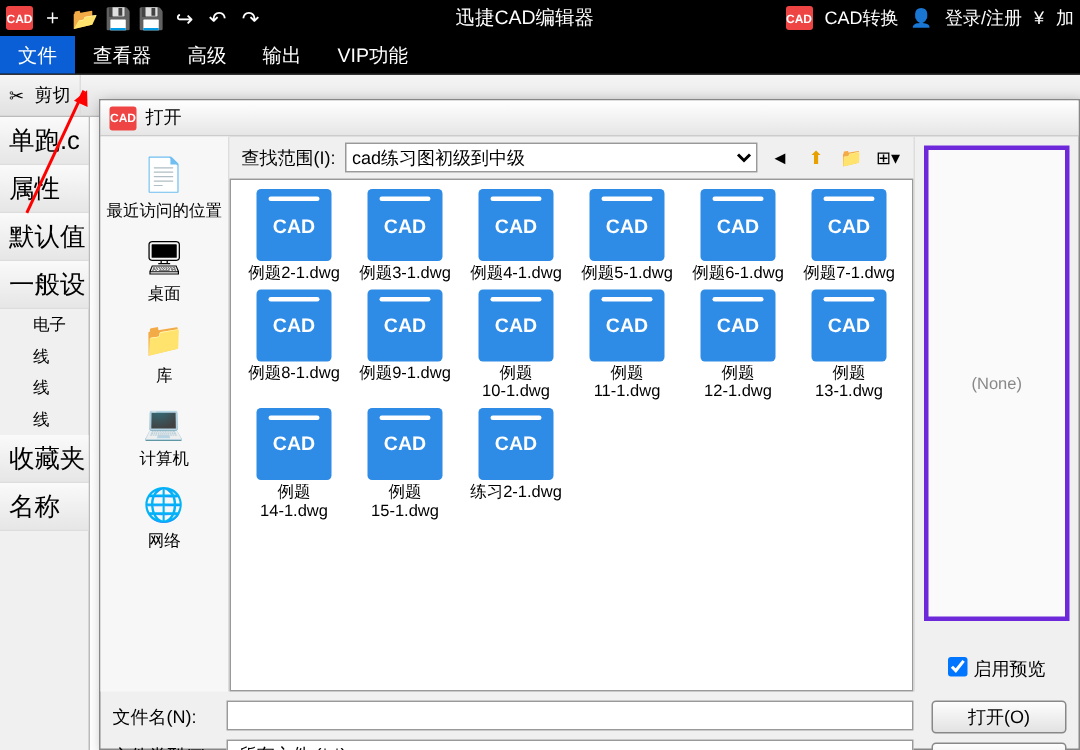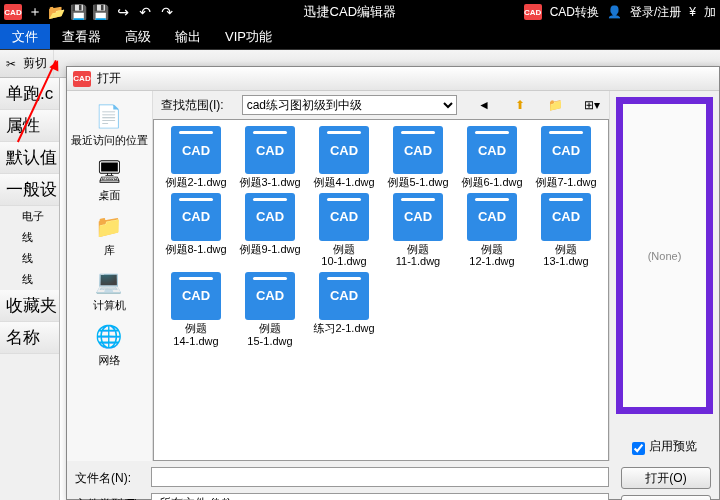--- a/index.html
+++ b/index.html
@@ -22,39 +22,39 @@
 .arrow::before{content:"";position:absolute;width:2px;height:90px;background:red;top:0;left:0;transform-origin:top left;transform:rotate(25deg)}
 .arrow::after{content:"";position:absolute;top:-5px;left:-3px;border:5px solid transparent;border-bottom:10px solid red;transform:rotate(25deg)}
 .dialog{position:absolute;top:66px;left:66px;width:654px;height:434px;background:#f0f0f0;border:1px solid #888;box-shadow:2px 2px 8px rgba(0,0,0,.3)}
 .dlg-title{height:24px;background:linear-gradient(#fff,#e6e6e6);border-bottom:1px solid #ccc;display:flex;align-items:center;padding:0 6px;gap:6px}
 .dlg-body{display:flex;height:370px}
 .dlg-places{width:86px;background:#f7f7f7;border-right:1px solid #ddd;display:flex;flex-direction:column;align-items:center;padding-top:8px;gap:2px}
 .place{display:flex;flex-direction:column;align-items:center;gap:2px;padding:4px 0;width:100%;cursor:pointer}
 .place .pico{width:32px;height:28px;display:flex;align-items:center;justify-content:center;font-size:22px}
 .place .plabel{font-size:11px;text-align:center}
 .dlg-main{flex:1;display:flex;flex-direction:column}
-.pathrow{height:28px;display:flex;align-items:center;gap:18px;padding:4px 8px}
+.pathrow{height:28px;display:flex;align-items:center;gap:6px;padding:4px 8px}
 .pathrow select{flex:1;height:20px;border:1px solid #999;background:#fff}
 .pathrow .tico{width:18px;height:18px;display:inline-flex;align-items:center;justify-content:center;cursor:pointer}
 .filegrid{flex:1;background:#fff;border:1px solid #999;margin:0 0 0 0;overflow:auto;padding:6px;display:flex;flex-wrap:wrap;align-content:flex-start;gap:4px 2px}
 .fileitem{width:72px;display:flex;flex-direction:column;align-items:center;cursor:pointer}
 .thumb{width:50px;height:48px;background:#2e8be6;border-radius:3px;display:flex;align-items:center;justify-content:center;position:relative;margin-bottom:2px}
 .thumb::before{content:"CAD";color:#fff;font-size:13px;font-weight:bold}
 .thumb::after{content:"";position:absolute;top:5px;left:8px;right:8px;height:3px;background:#fff;border-radius:2px}
 .fname{font-size:11px;text-align:center;line-height:1.15;word-break:break-all;max-height:26px;overflow:hidden}
 .dlg-right{width:110px;border-left:1px solid #ddd;display:flex;flex-direction:column;align-items:center;padding:6px}
-.preview{flex:1;width:100%;border:7px solid #6d28d9;background:#fafafa;display:flex;align-items:center;justify-content:center;color:#888;font-size:11px}
+.preview{flex:1;width:100%;border:3px solid #6d28d9;background:#fafafa;display:flex;align-items:center;justify-content:center;color:#888;font-size:11px}
 .dlg-bottom{height:64px;padding:6px 8px;display:flex;gap:12px;align-items:flex-start}
 .bottom-fields{flex:1;display:flex;flex-direction:column;gap:6px}
 .frow{display:flex;align-items:flex-end;gap:6px}
 .frow label{width:70px;text-align:left}
 .frow input,.frow select{flex:1;height:20px;border:1px solid #999;background:#fff;padding:0 3px}
 .bottom-btns{width:90px;display:flex;flex-direction:column;gap:6px;padding-top:0}
 .bottom-btns button{height:22px;border:1px solid #888;background:linear-gradient(#fdfdfd,#e2e2e2);border-radius:3px;cursor:pointer;font-size:12px}
-.chk{display:flex;align-items:flex-end;gap:4px;margin-top:24px;font-size:12px}
+.chk{display:flex;align-items:flex-start;gap:4px;margin-top:24px;font-size:12px}
 .chk input{width:13px;height:13px}
 </style>
 </head>
 <body>
 
 <div class="topbar">
   <span class="cadlogo">CAD</span>
   <span class="ico">＋</span>
   <span class="ico">📂</span>
   <span class="ico">💾</span>

